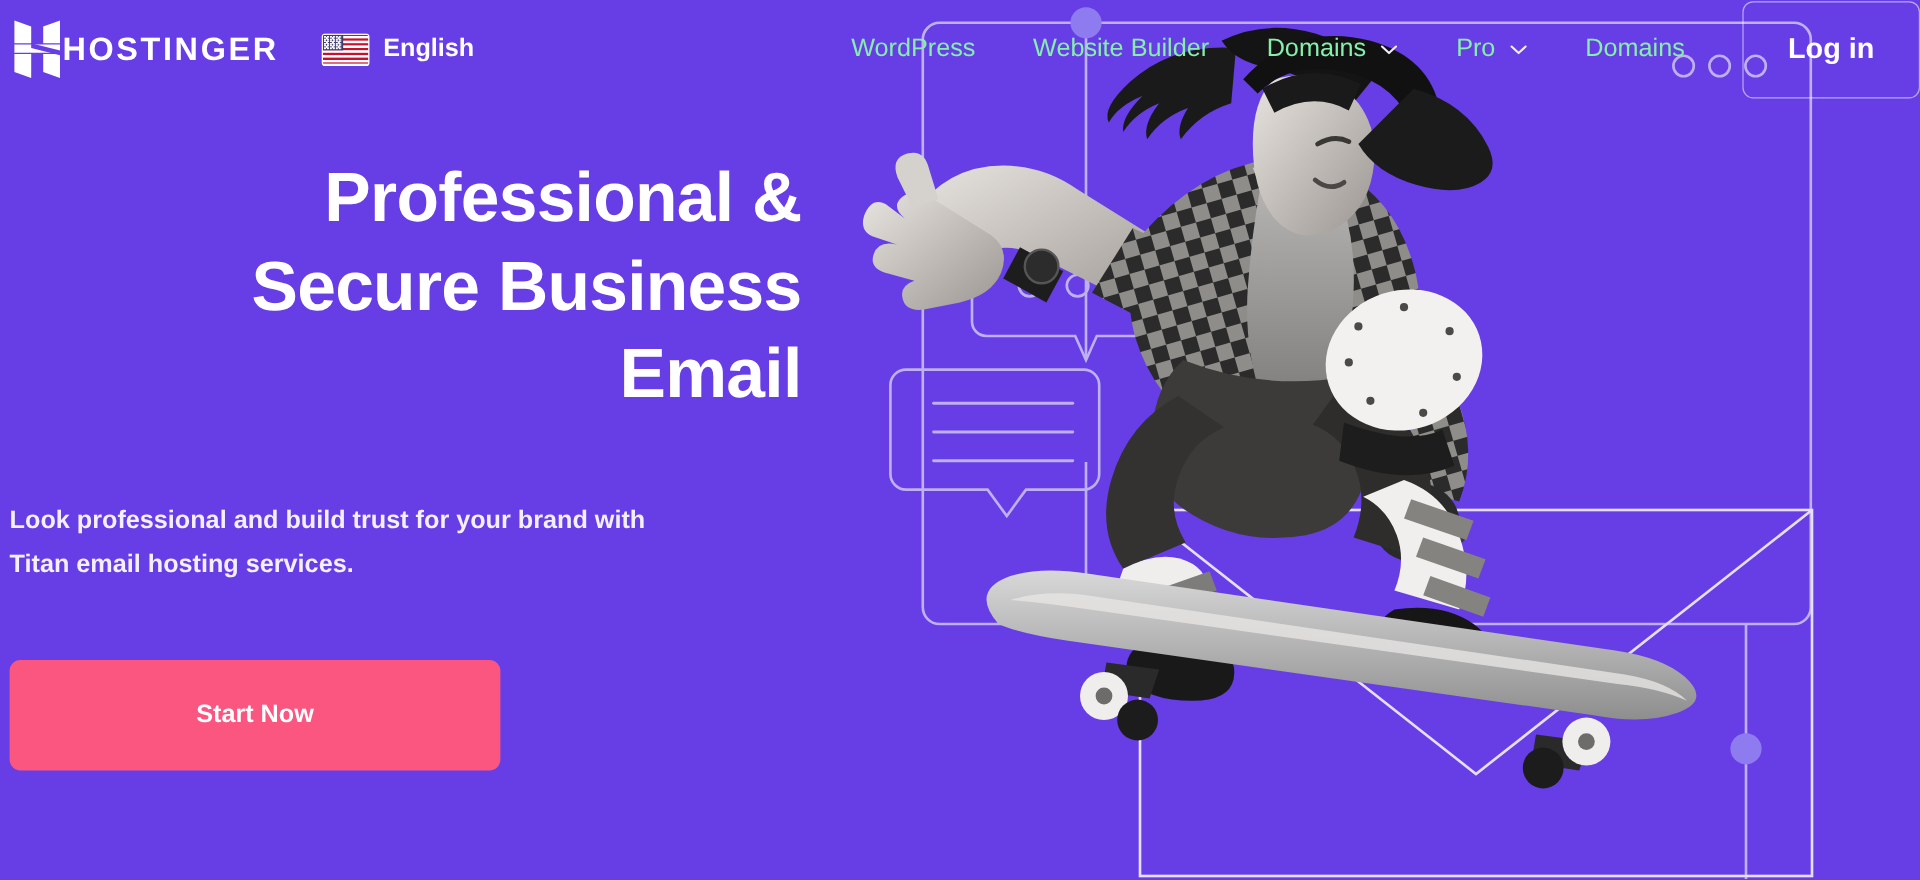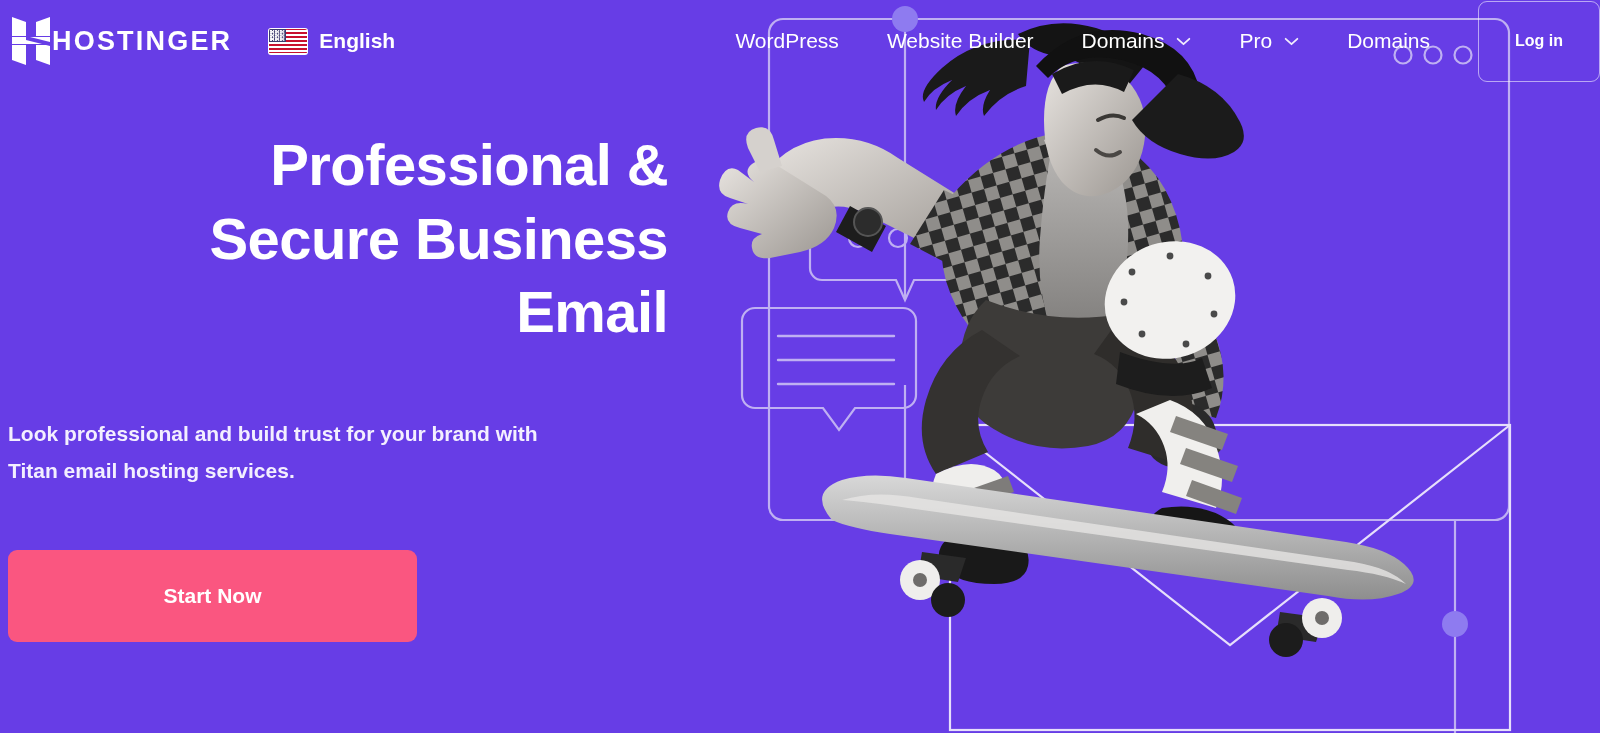--- a/index.html
+++ b/index.html
@@ -45,31 +45,31 @@
       radial-gradient(circle at 22% 78%, #fff 0.8px, transparent 1px),
       radial-gradient(circle at 72% 78%, #fff 0.8px, transparent 1px);
     background-size:33% 33%;
   }
   .lang-label { color:#fff; font-size:21px; font-weight:700; margin-left:11px; }
 
   .nav-links {
     display:flex; align-items:center; margin-left:auto; height:100%;
   }
   .nav-link {
-    color:#ffffff; font-size:21px; font-weight:400;
+    color:#86efac; font-size:21px; font-weight:400;
     padding:0 24px; display:flex; align-items:center; gap:12px;
     cursor:pointer; white-space:nowrap; text-decoration:none;
   }
   .chev { width:15px; height:9px; flex:none; display:block; }
   .login-btn {
     margin-left:24px; margin-right:0;
-    width:122px; height:81px;
+    width:148px; height:81px;
     display:flex; align-items:center; justify-content:center;
     border:1.5px solid rgba(255,255,255,.55); border-radius:9px;
-    color:#fff; font-size:16px; font-weight:700; cursor:pointer;
+    color:#fff; font-size:24px; font-weight:700; cursor:pointer;
     background:transparent;
   }
 
   
   .hero-copy { position:absolute; left:8px; top:128px; width:660px; z-index:30; }
   .hero-title {
     color:#fff; font-size:58px; font-weight:700; line-height:1.27;
     letter-spacing:-0.6px; white-space:pre-line;text-align:right;
   }
   .hero-sub {

